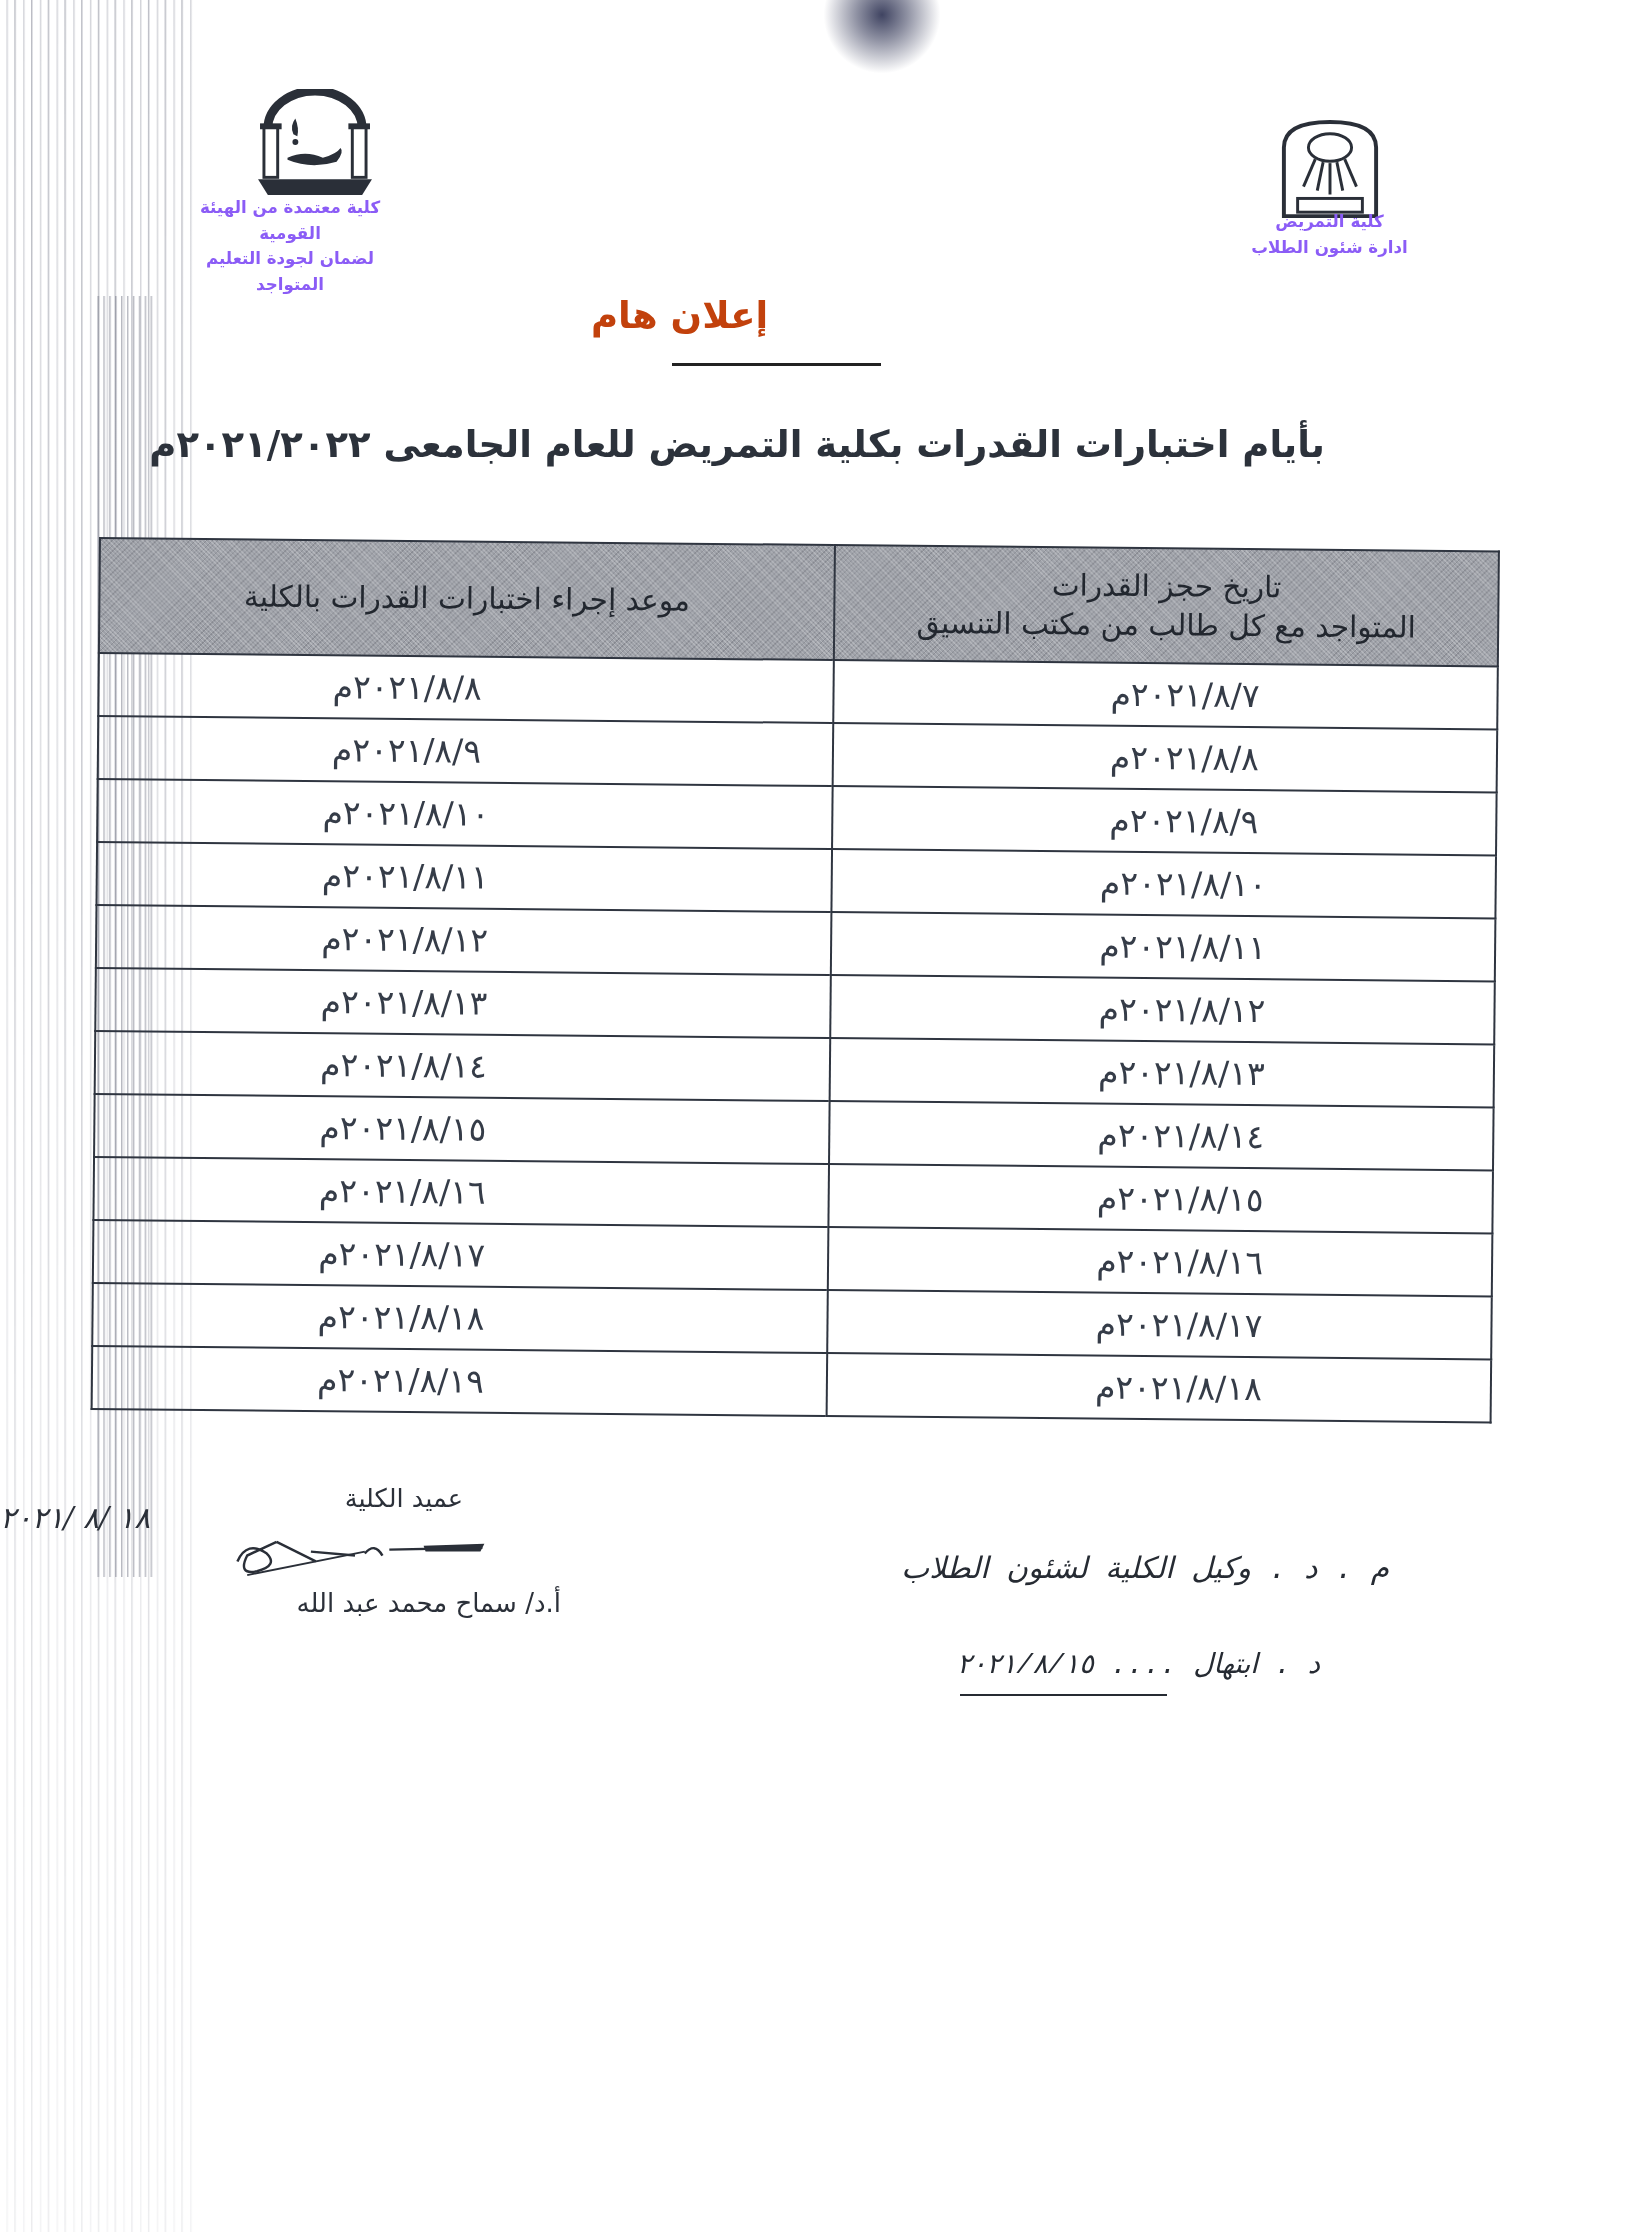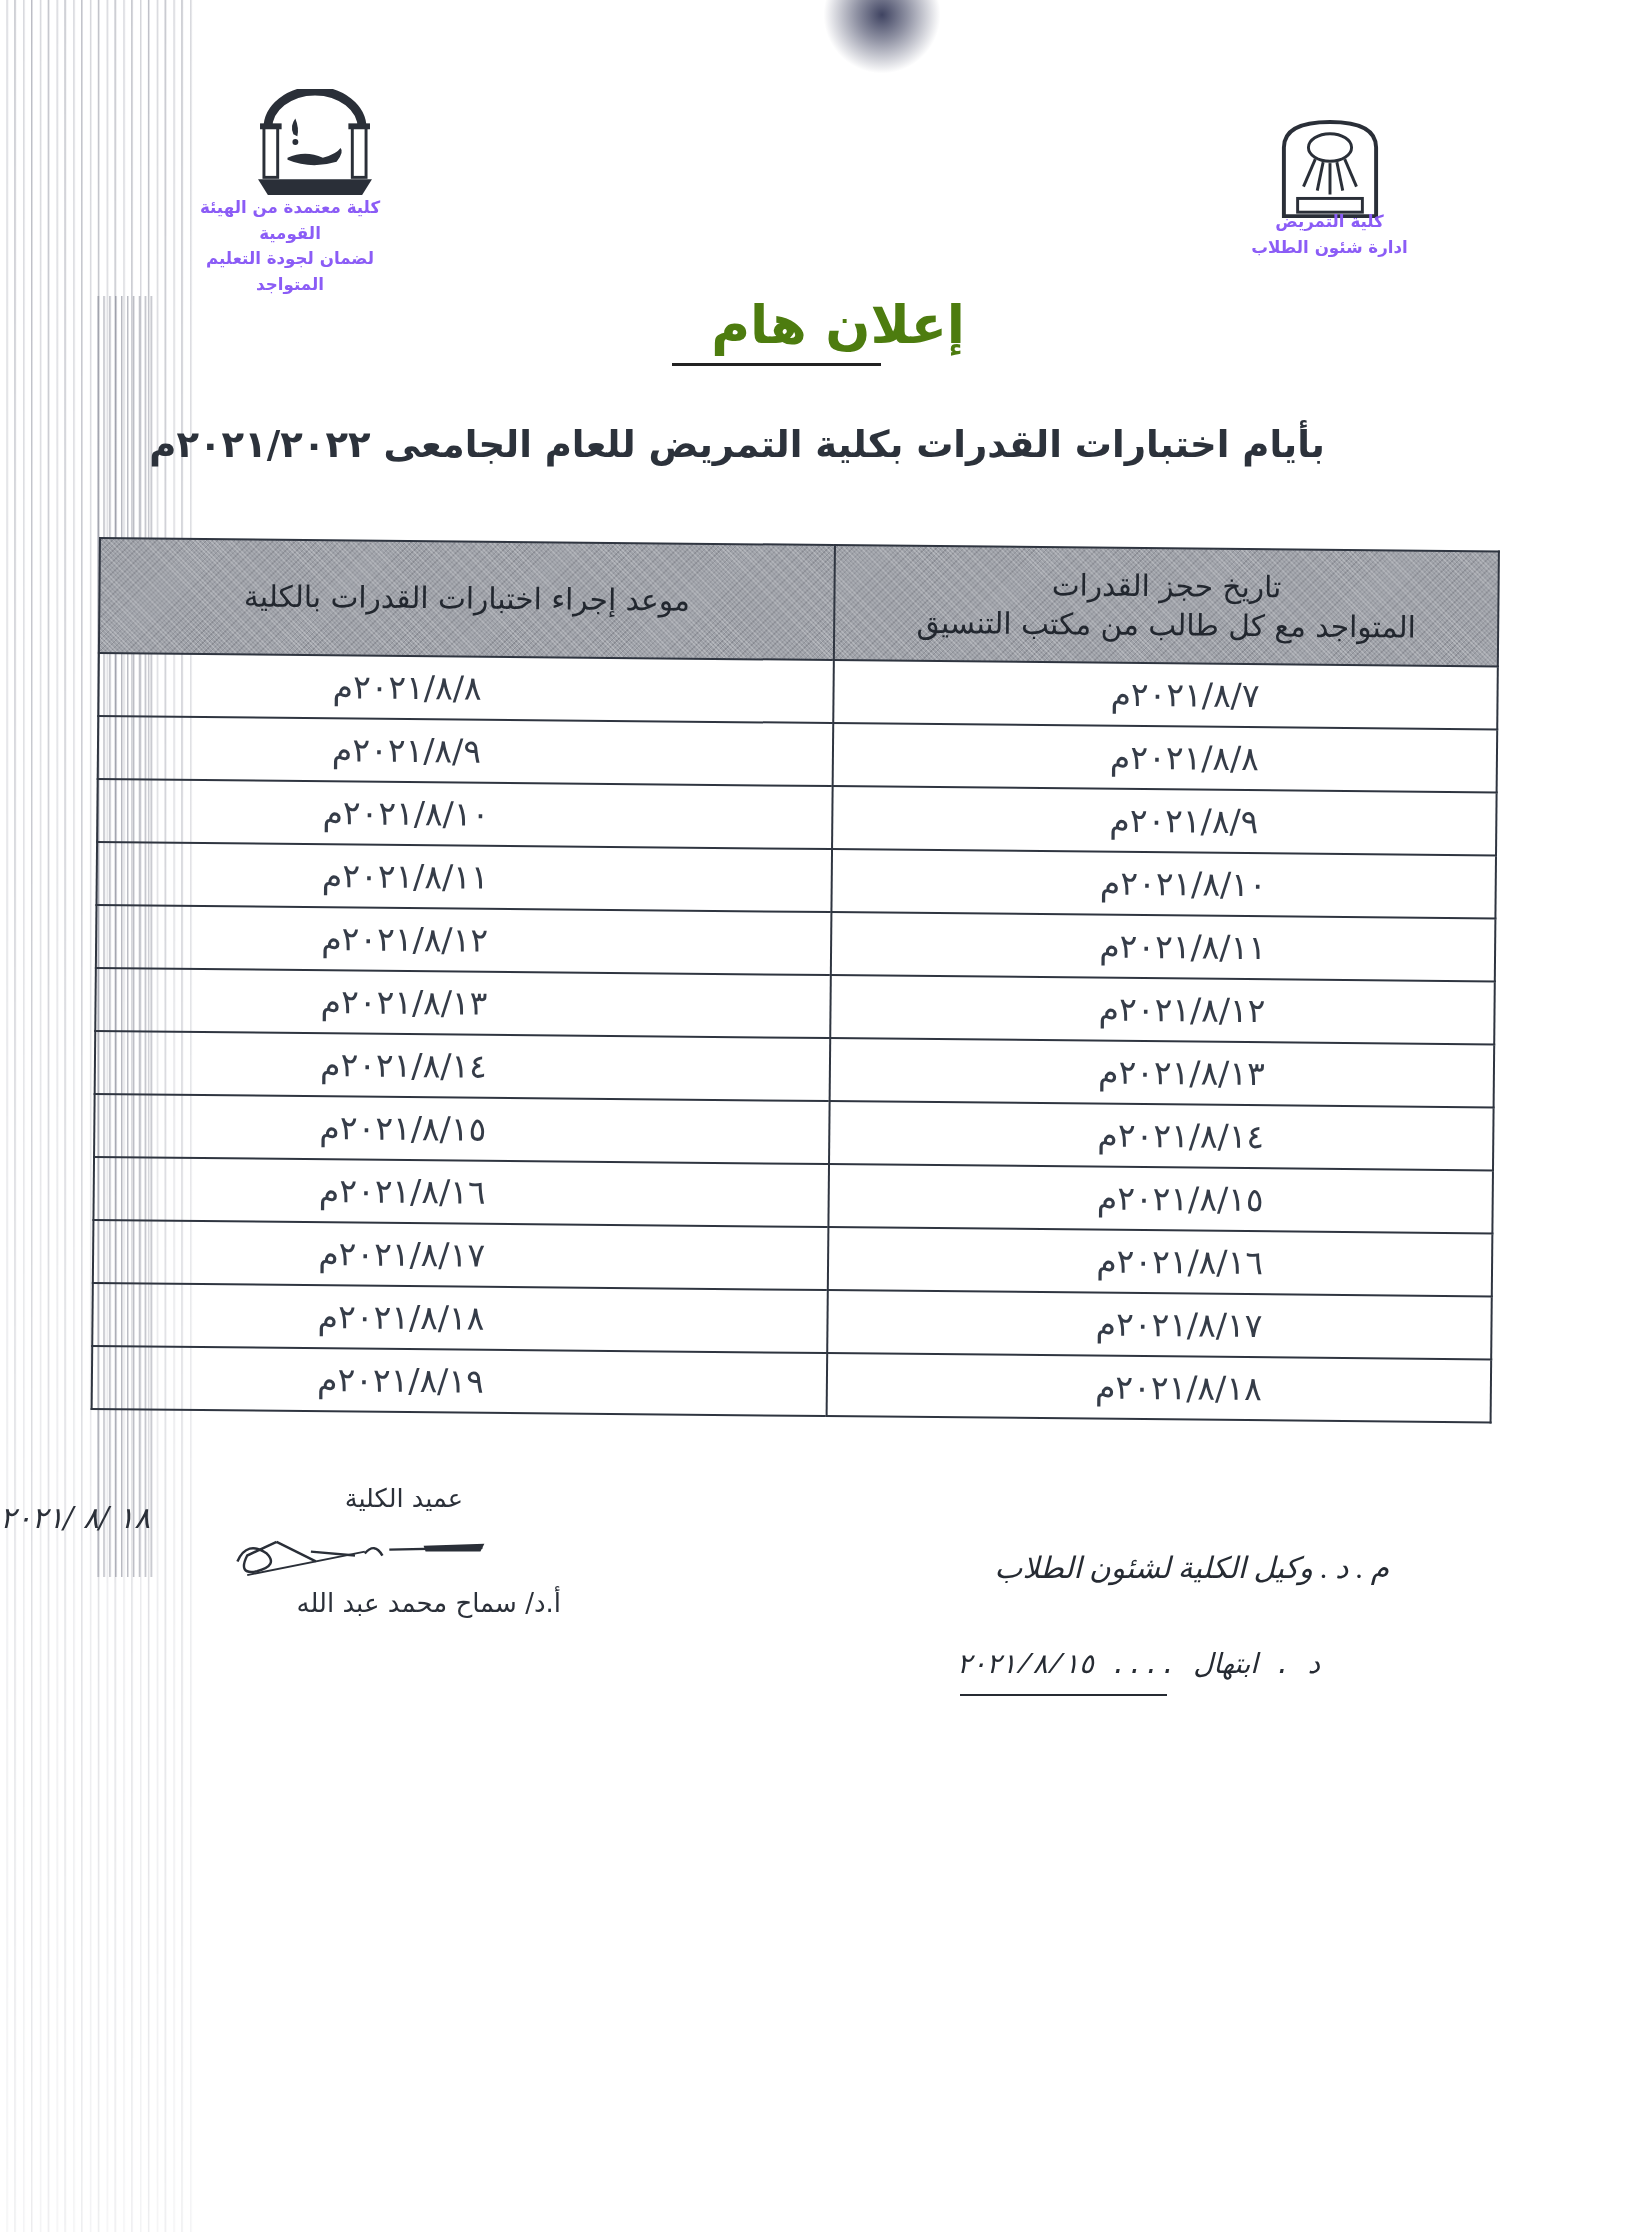--- a/index.html
+++ b/index.html
@@ -53,23 +53,23 @@
       line-height: 25.6px;
       color: #8b5cf6;
       text-align: center;
     }
     .caption-left { left: 172px; top: 195px; width: 236px; }
     .caption-right { left: 1231px; top: 209px; width: 197px; }
 
     
     .title-main {
       position: absolute; left: 591px; top: 294px; width: 374px;
-      text-align: right; direction: rtl;
-      font-family: "DejaVu Sans", sans-serif;
-      font-weight: bold; font-size: 53px; color: #4d7c0f;
+      text-align: left; direction: rtl;
+      font-family: "DejaVu Sans", sans-serif;
+      font-weight: bold; font-size: 37px; color: #c2410c;
     }
     .title-underline {
       position: absolute; left: 672px; top: 363px; width: 209px; height: 3px; background: #222;
     }
     .subtitle {
       position: absolute; left: 217px; top: 423px; width: 1108px;
       direction: rtl; text-align: right;
       font-family: "DejaVu Sans", sans-serif;
       font-weight: bold; font-size: 37px; color: #2c323b;
       white-space: nowrap;
@@ -129,21 +129,21 @@
     }
     .dean-date {
       position: absolute; left: 0px; top: 1501px; width: 197px;
       direction: rtl; text-align: left;
       font-family: "DejaVu Serif", serif; font-style: italic; font-size: 29.6px; color: #2b3039;
       white-space: nowrap;
     }
     .vice-dean-note {
       position: absolute; left: 916px; top: 1551px; width: 473px;
       direction: rtl; text-align: right;
-      font-family: Liberation Serif, serif; font-style: italic; font-size: 29.6px; color: #262b33;
+      font-family: Liberation Mono, monospace; font-style: italic; font-size: 29.6px; color: #262b33;
       white-space: nowrap;
     }
     .vice-dean-name {
       position: absolute; left: 906px; top: 1647px; width: 414px;
       direction: rtl; text-align: right;
       font-family: Liberation Mono, monospace; font-style: italic; font-size: 27.6px; color: #262b33;
       white-space: nowrap;
     }
     .vice-dean-underline {
       position: absolute; left: 960px; top: 1694px; width: 207px; height: 2px; background: #262b33;

